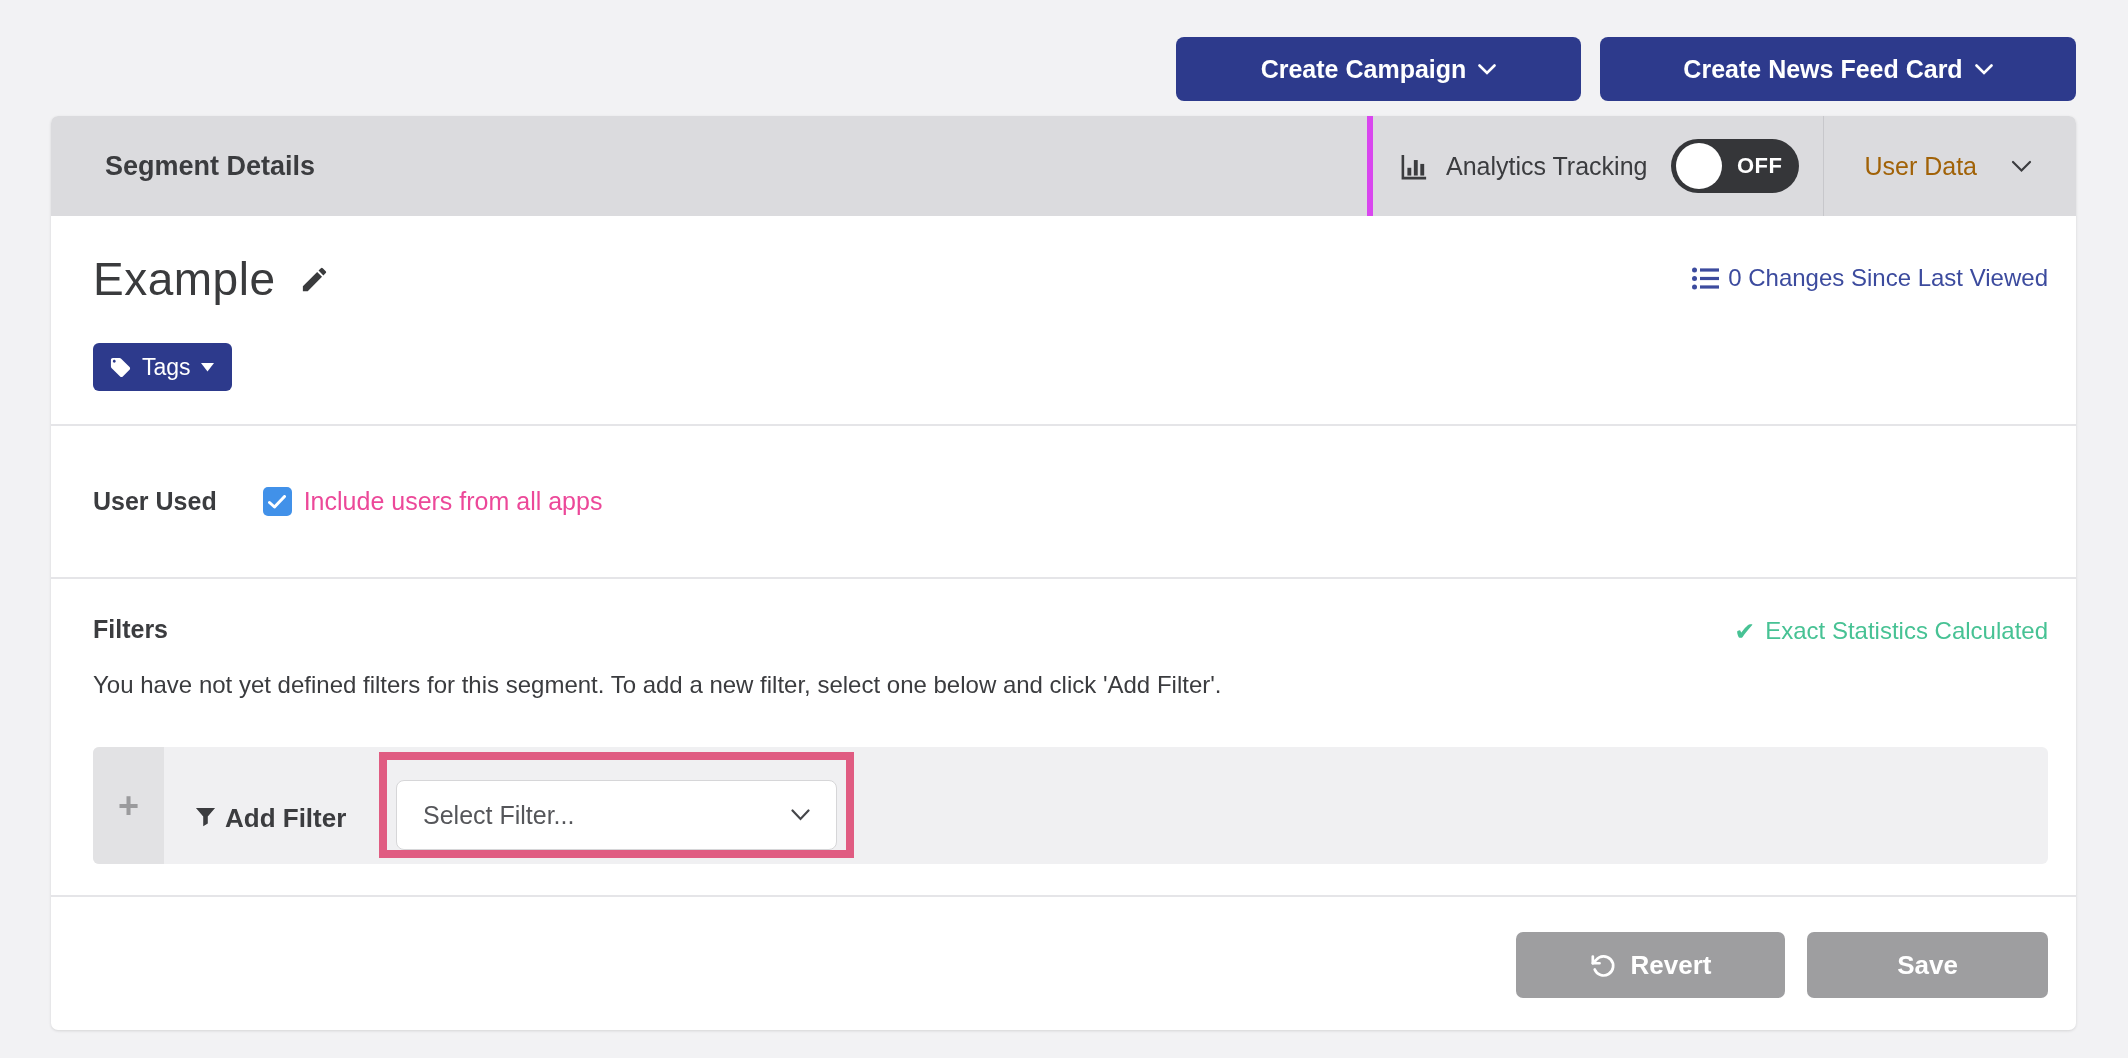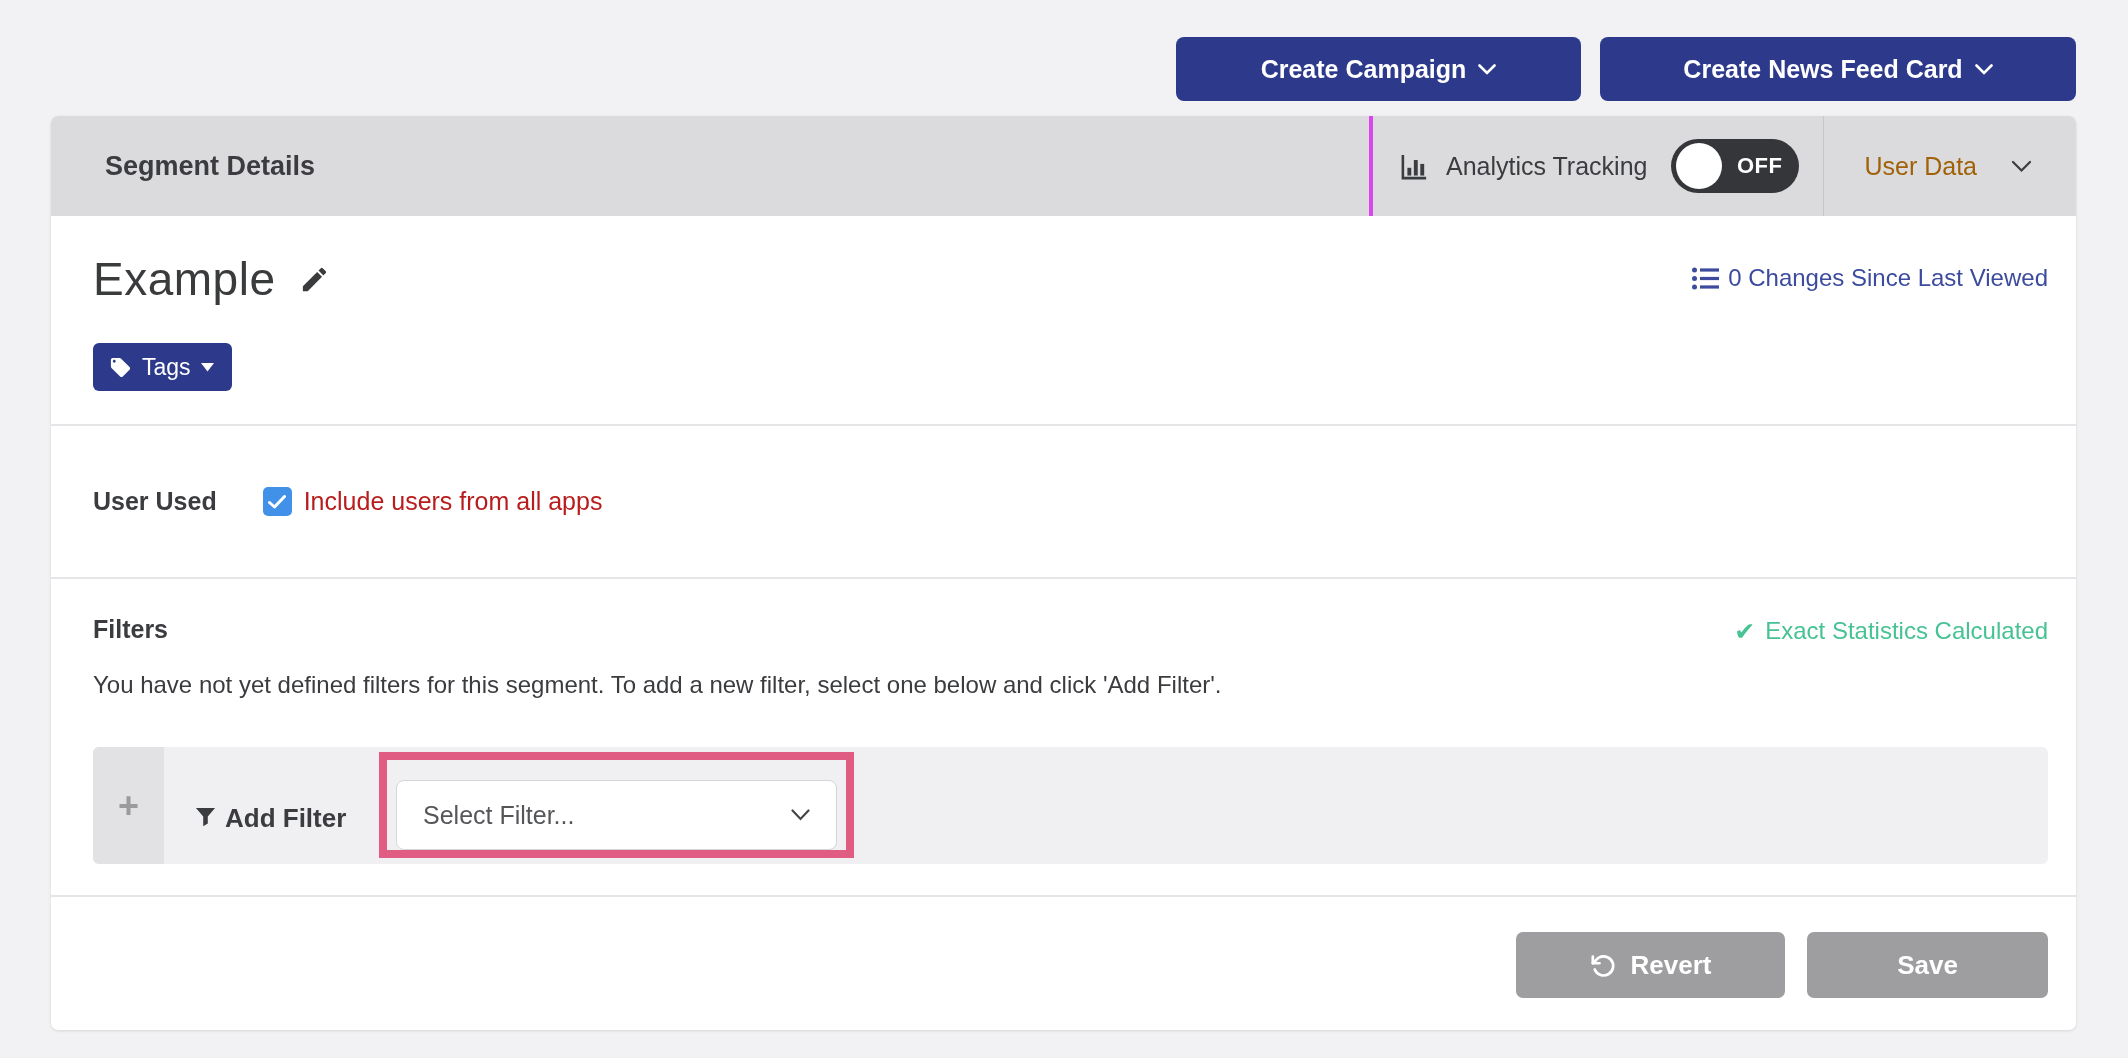--- a/index.html
+++ b/index.html
@@ -41,21 +41,21 @@
     display:flex; align-items:stretch;
   }
   .hdr-title {
     flex:1; display:flex; align-items:center;
     padding-left:54px;
     font-size:27px; font-weight:700; color:#3b3c3f;
   }
   .hdr-analytics {
     display:flex; align-items:center; gap:16px;
     padding:0 24px 0 26px;
-    border-left:4px solid #d946ef;
+    border-left:6px solid #d946ef;
   }
   .hdr-analytics .lbl { font-size:25px; color:#3b3c3f; }
   .hdr-userdata {
     display:flex; align-items:center; gap:34px;
     padding:0 44px 0 40px;
     border-left:1px solid #c7c7cb;
     cursor:pointer;
   }
   .hdr-userdata .lbl { font-size:25px; font-weight:500; color:#a16207; }
 
@@ -103,21 +103,21 @@
   
   .sec-apps {
     height:153px; display:flex; align-items:center; padding-left:42px;
   }
   .apps-label { font-size:25px; font-weight:700; color:#3b3c3f; }
   .apps-check-group { display:flex; align-items:center; margin-left:46px; gap:12px; cursor:pointer; }
   .checkbox {
     width:29px; height:29px; border-radius:5px; background:#4191e9;
     display:flex; align-items:center; justify-content:center; flex:none;
   }
-  .apps-check-label { font-size:25px; color:#b91c1c; }
+  .apps-check-label { font-size:25px; color:#ec4899; }
 
   
   .sec-filters { position:relative; height:318px; }
   .filters-heading {
     position:absolute; left:42px; top:36px;
     font-size:25px; font-weight:600; color:#3b3c3f;
   }
   .filters-status {
     position:absolute; right:28px; top:38px;
     display:flex; align-items:center; gap:10px;

